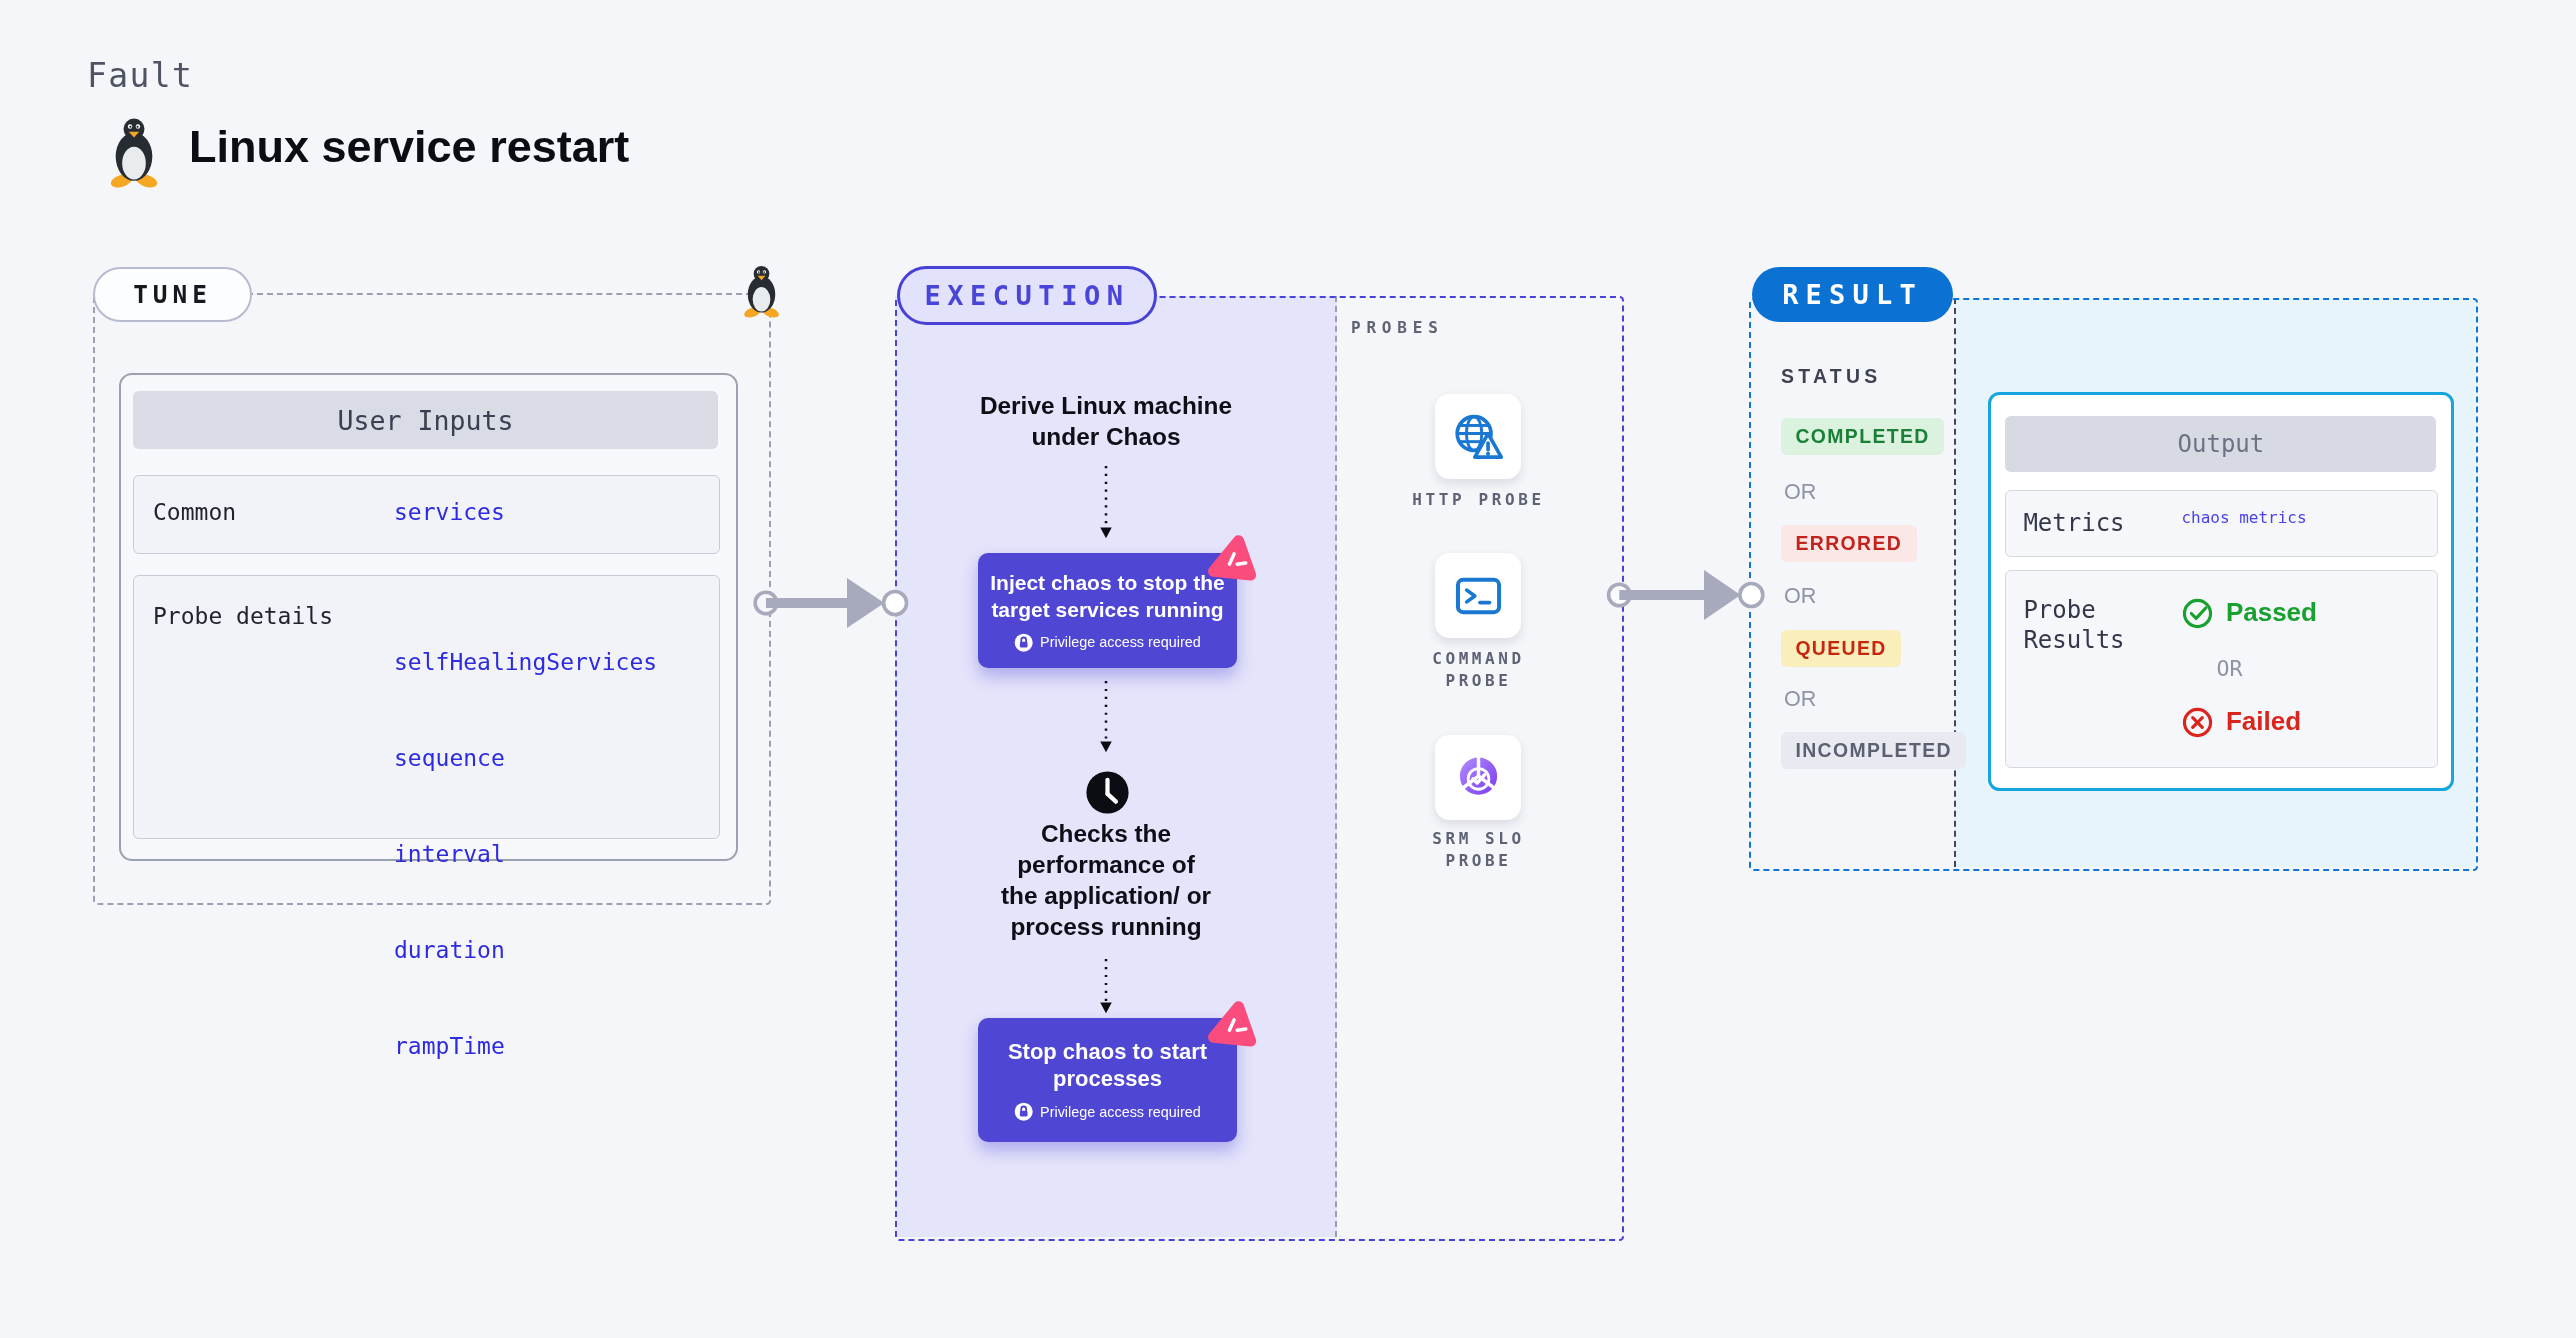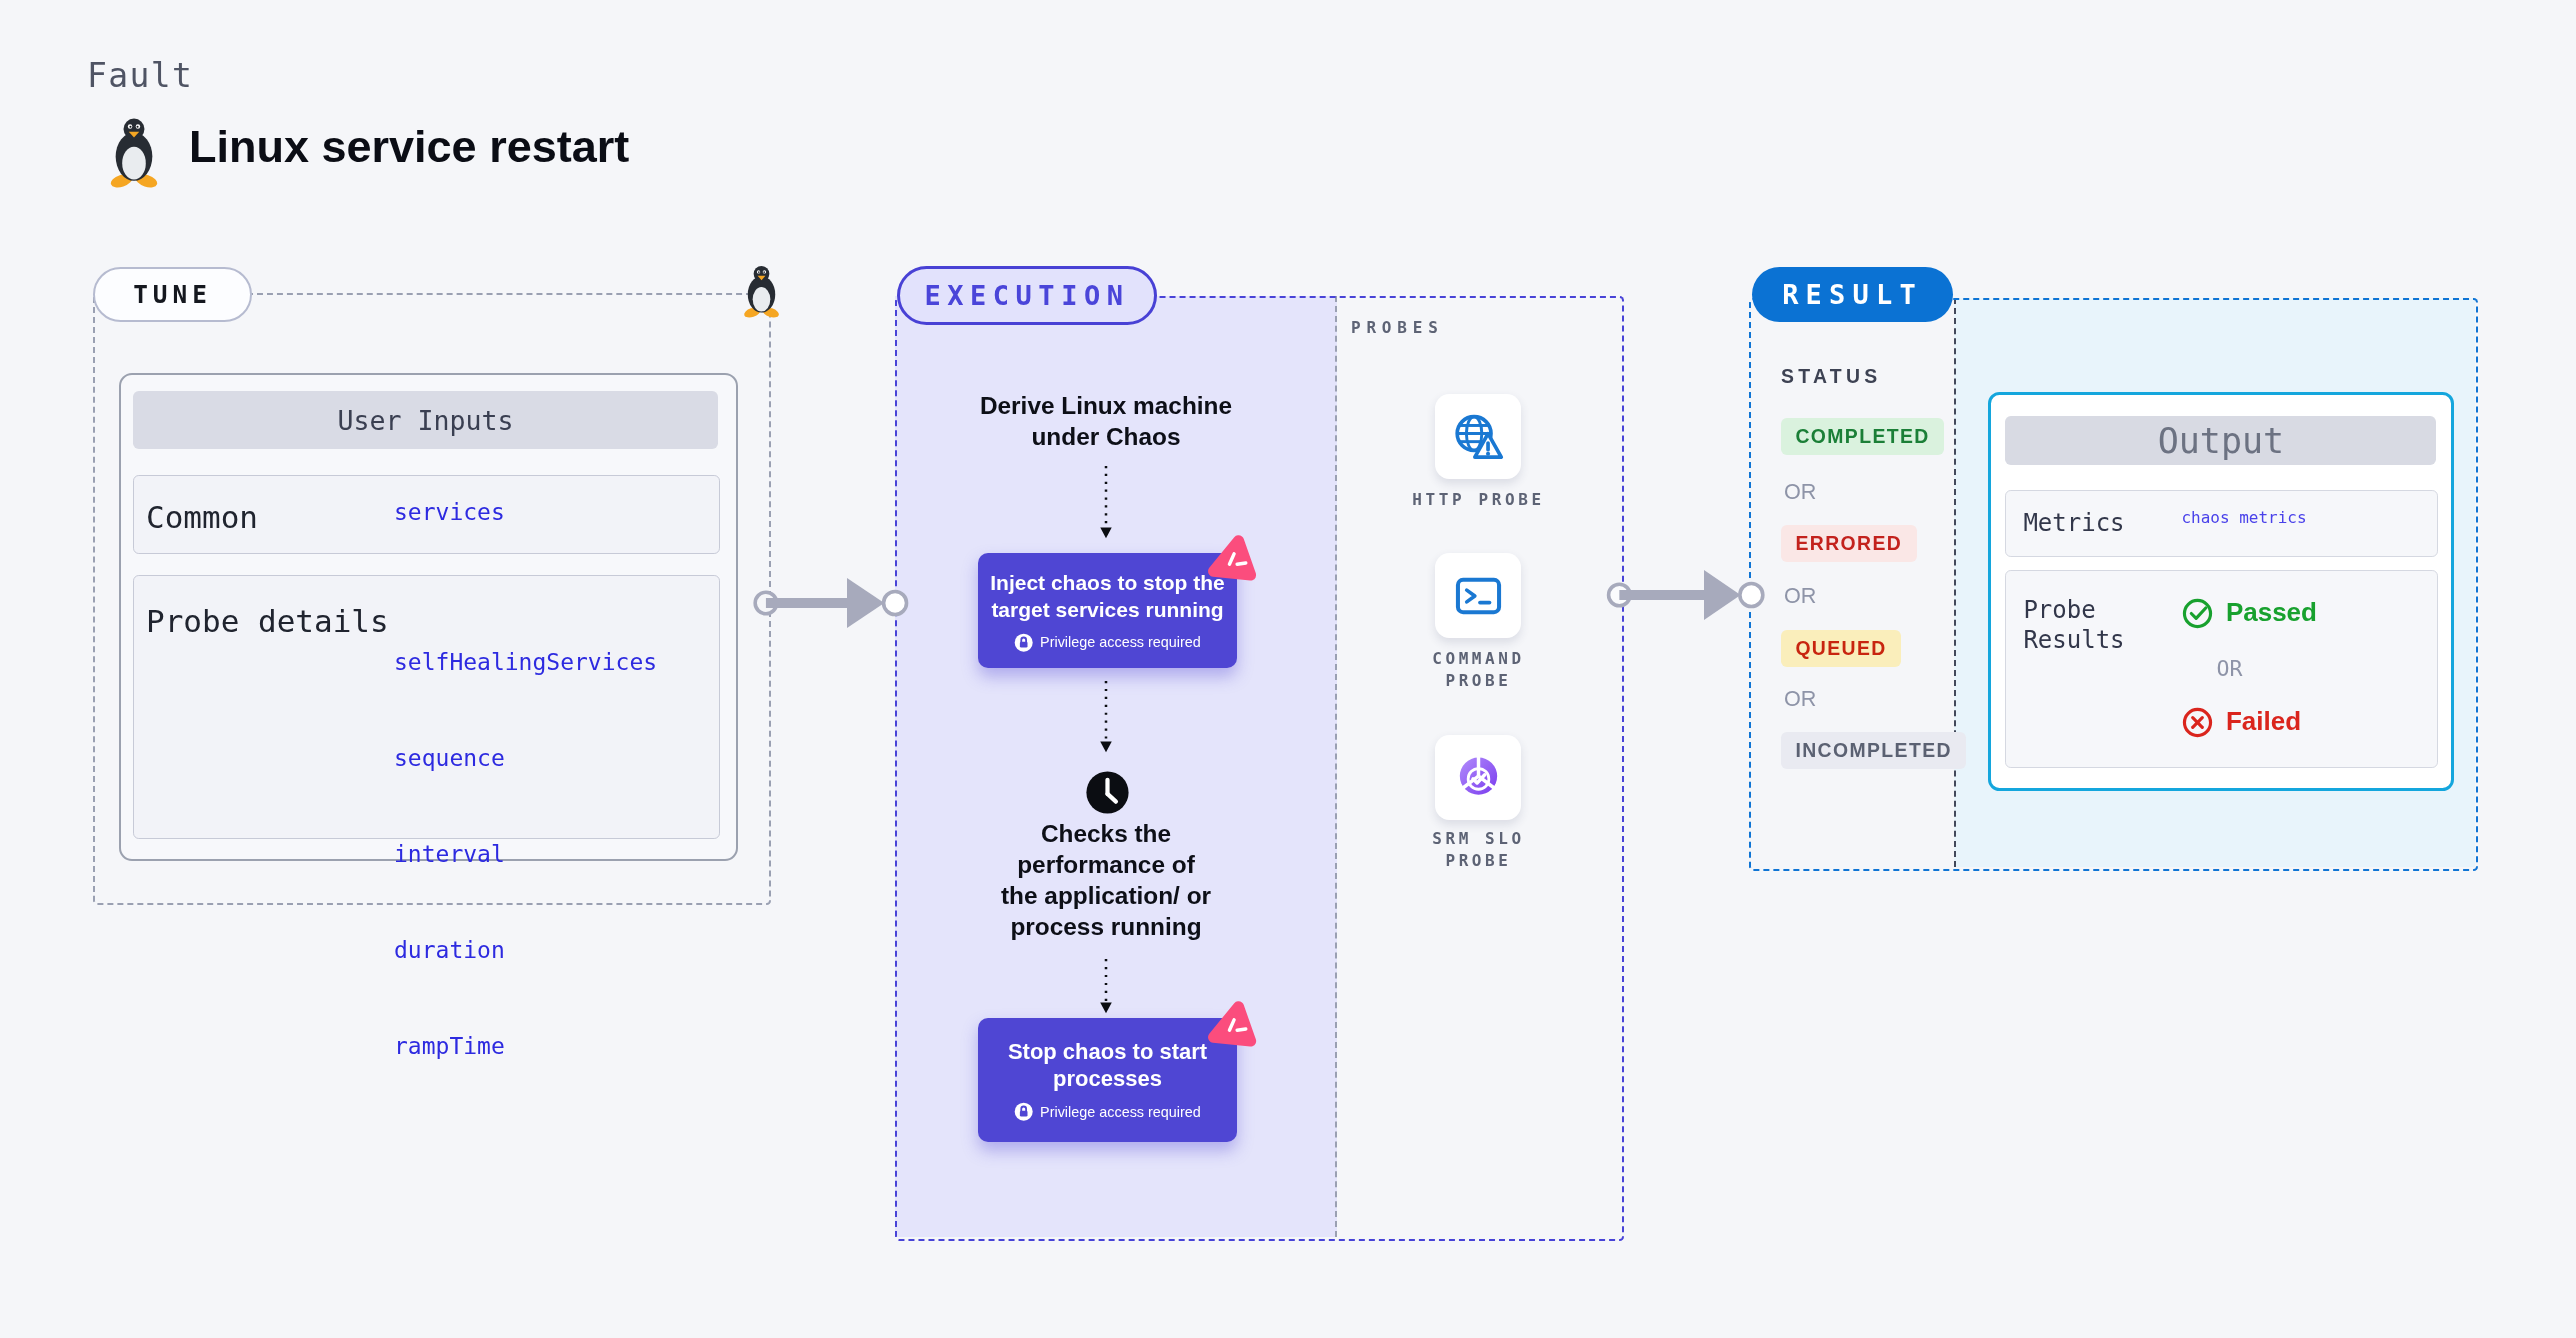--- a/index.html
+++ b/index.html
@@ -22,21 +22,21 @@
              font-size:27px;font-weight:bold;letter-spacing:7.2px;color:#ffffff;}
 
   
   .tune-box{left:93px;top:293px;width:674px;height:608px;border:2.2px dashed #9aa0b2;border-radius:4.3px;z-index:1;}
   .ui-card{left:119px;top:373px;width:615px;height:484px;background:#f7f8fb;border:2.9px solid #9ba1af;border-radius:13px;z-index:2;}
   .ui-header{left:133px;top:391px;width:585px;height:58px;background:#d9dbe5;border-radius:5.8px;z-index:3;
              display:flex;align-items:center;justify-content:center;font-size:26.6px;color:#3a3f51;}
   .ui-row{background:#f2f3f8;border:1.4px solid #c7cad7;border-radius:5.8px;z-index:3;}
   .row-common{left:133px;top:475px;width:585px;height:77px;}
   .row-chaos{left:133px;top:575px;width:585px;height:262px;}
-  .ui-label{position:absolute;left:12px;font-size:31px;color:#20242f;}
+  .ui-label{position:absolute;left:19px;font-size:23px;color:#20242f;}
   .ui-value{position:absolute;left:260px;font-size:23px;color:#2d2ae0;}
   .chaos-values{position:absolute;left:260px;top:14.4px;font-size:23px;line-height:48px;color:#2d2ae0;white-space:pre-line;}
 
   
   .exec-fill{left:895px;top:296px;width:442px;height:941px;background:#e4e4fb;z-index:1;}
   .exec-box{left:895px;top:296px;width:725px;height:941px;border:2.9px dashed #4843d7;border-radius:4.3px;z-index:4;}
   .exec-divider{left:1335px;top:296px;width:0;height:941px;border-left:2.2px dashed #9aa0b2;z-index:2;}
   .flow-text{font-weight:bold;color:#0d0f17;font-size:24.4px;line-height:31px;text-align:center;white-space:pre-line;z-index:5;}
   .derive-text{left:962px;top:390px;width:288px;}
   .checks-text{left:962px;top:818px;width:288px;}
@@ -64,22 +64,22 @@
   .result-divider{left:1954px;top:298px;width:0;height:569px;border-left:2.2px dashed #42485a;z-index:2;}
   .status-label{left:1781px;top:365px;font-size:19.4px;font-weight:bold;letter-spacing:4.3px;color:#3d4253;z-index:5;}
   .status-badge{position:absolute;left:1781px;border-radius:5.8px;padding:7.2px 14.4px;font-size:19.4px;font-weight:bold;
                 letter-spacing:1.4px;z-index:5;}
   .b-completed{top:418px;background:#daf2de;color:#1b7f37;}
   .b-errored{top:525px;background:#fae7e6;color:#c3221d;}
   .b-queued{top:630px;background:#faeebb;color:#c8250f;}
   .b-incompleted{top:732px;background:#e9eaf1;color:#5b6172;}
   .or-word{position:absolute;left:1784px;font-size:21.6px;color:#8e94a8;z-index:5;}
   .output-card{left:1988px;top:392px;width:460px;height:393px;background:#ffffff;border:3.6px solid #14a6dd;border-radius:11.5px;z-index:5;}
-  .output-header{position:absolute;left:14.4px;top:21px;width:431px;height:49px;background:#d8dae3;border-radius:5.8px;
-                 display:flex;align-items:center;justify-content:center;font-size:35px;color:#6c7282;}
+  .output-header{position:absolute;left:14.4px;top:21px;width:431px;height:56px;background:#d8dae3;border-radius:5.8px;
+                 display:flex;align-items:center;justify-content:center;font-size:24px;color:#6c7282;}
   .output-row{position:absolute;left:14.4px;width:431px;background:#f6f7fa;border:1.4px solid #d5d8e1;border-radius:5.8px;}
   .metrics-row{top:95px;height:65px;}
   .probe-results-row{top:175px;height:196px;}
   .out-label{position:absolute;left:17px;font-size:24px;color:#32374a;white-space:pre-line;line-height:30px;}
   .metrics-value{position:absolute;left:175px;top:17px;font-size:16px;color:#4a42ea;}
   .pf-line{position:absolute;display:flex;align-items:flex-start;gap:11.5px;}
   .passed-line{left:175px;top:26px;}
   .failed-line{left:175px;top:135px;}
   .passed-text{font-size:26px;font-weight:bold;color:#18a12e;}
   .failed-text{font-size:26px;font-weight:bold;color:#da251d;}

